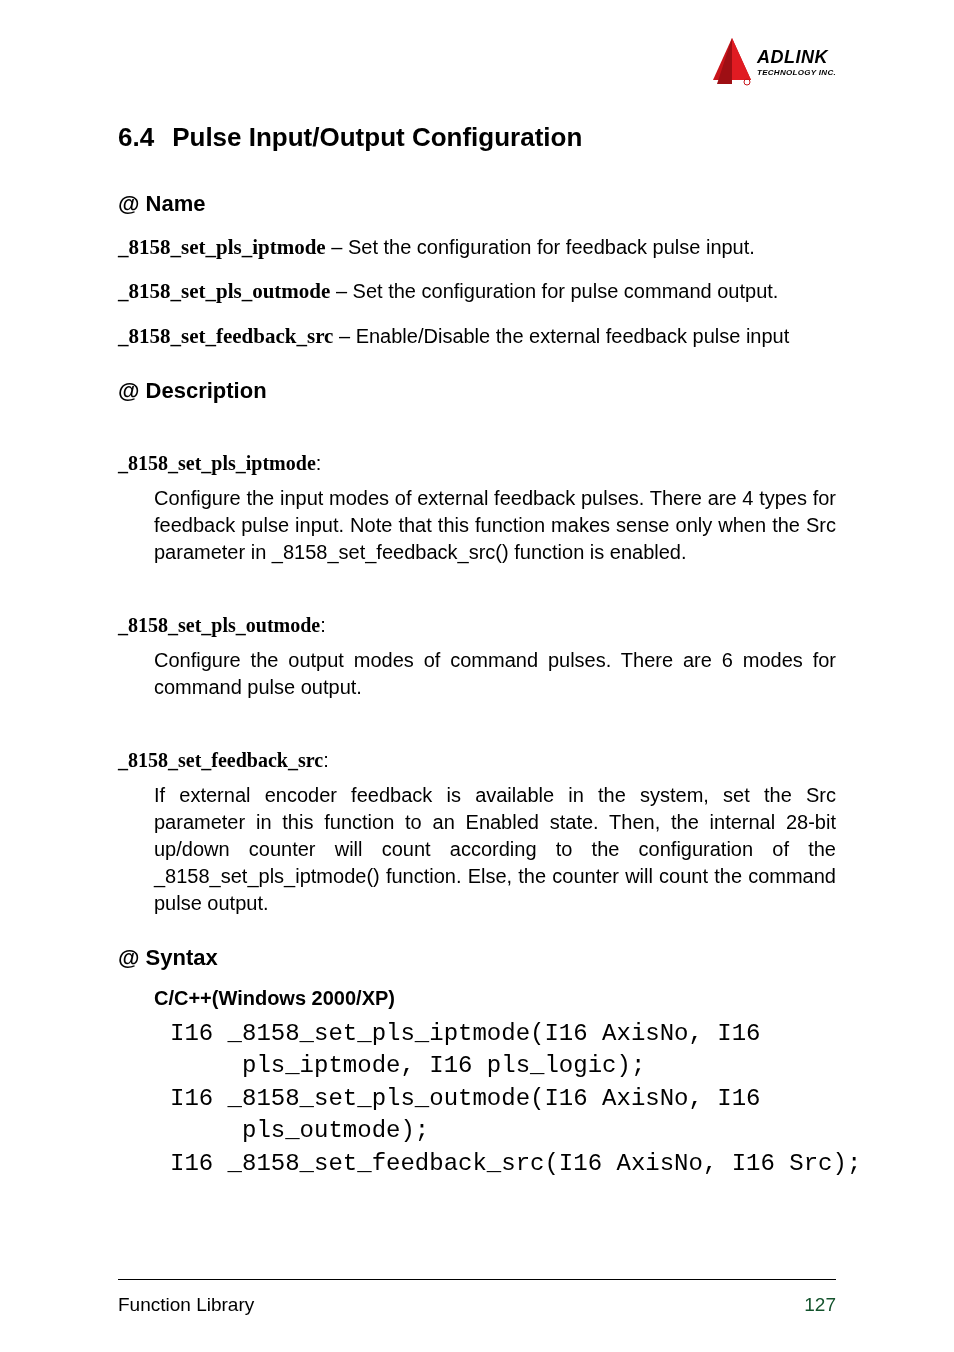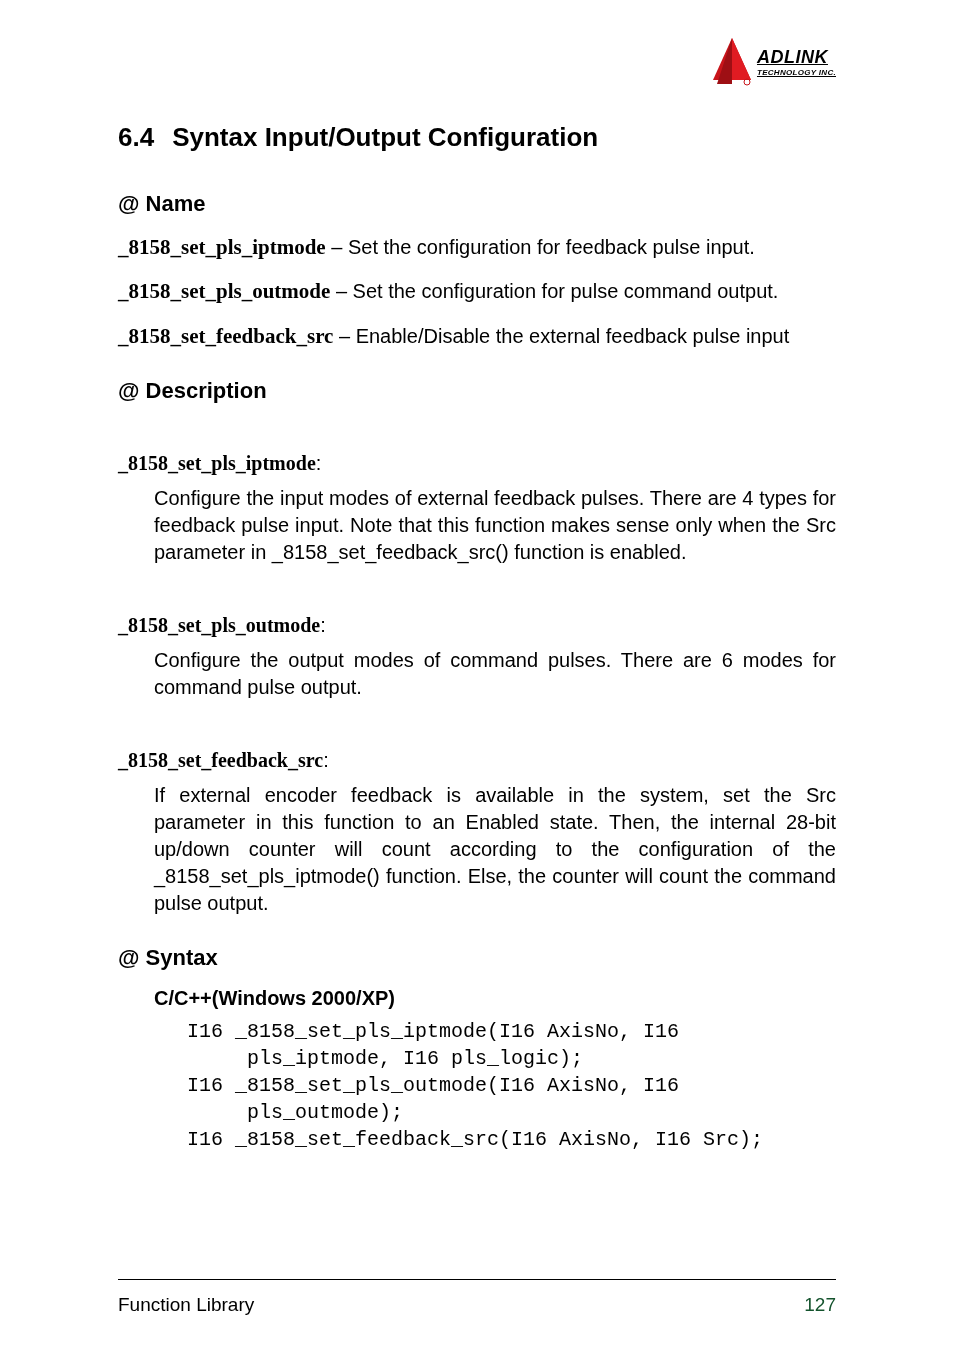--- a/index.html
+++ b/index.html
@@ -12,21 +12,20 @@
     position: relative;
     padding: 30px 118px 40px 118px;
   }
   .logo {
     position: absolute;
     top: 36px;
     right: 118px;
     display: flex;
     align-items: center;
     gap: 4px;
-    text-decoration: underline;
   }
   .section-title {
     font-size: 26px;
     font-weight: bold;
     margin-top: 92px;
     margin-bottom: 38px;
   }
   .section-number { margin-right: 18px; }
   .at-heading {
     font-size: 22px;
@@ -61,24 +60,24 @@
   }
   .syntax-section { margin-top: 28px; }
   .syntax-lang {
     font-size: 20px;
     font-weight: bold;
     margin-left: 36px;
     margin-bottom: 8px;
   }
   .code-block {
     font-family: "Courier New", Courier, monospace;
-    font-size: 20px;
+    font-size: 24px;
     line-height: 1.35;
     white-space: pre;
-    margin-left: 69px;
+    margin-left: 52px;
   }
   .footer {
     position: absolute;
     bottom: 36px;
     left: 118px;
     right: 118px;
   }
   .footer-line {
     border: none;
     border-top: 1px solid #000;
@@ -102,21 +101,21 @@
     <polygon points="21,2 40,44 21,44" fill="#e01b22"></polygon>
     <circle cx="36" cy="46" r="3" fill="none" stroke="#c8141a" stroke-width="1"></circle>
   </svg>
   <div>
     <div style="font-size:18px;font-weight:900;font-style:italic;color:#000;letter-spacing:0.5px;">ADLINK</div>
     <div style="font-size:8px;font-weight:700;font-style:italic;color:#000;letter-spacing:0.3px;">TECHNOLOGY INC.</div>
   </div>
 </div>
 
 <h2 class="section-title">
-  <span class="section-number">6.4</span><span>Syntax Input/Output Configuration</span>
+  <span class="section-number">6.4</span><span>Pulse Input/Output Configuration</span>
 </h2>
 
 <h3 class="at-heading">@ Name</h3>
 
 <div class="name-block">
   <p class="name-para"><span class="mono">_8158_set_pls_iptmode</span><span> – Set the configuration for feedback pulse input.</span></p>
   <p class="name-para"><span class="mono">_8158_set_pls_outmode</span><span> – Set the configuration for pulse command output.</span></p>
   <p class="name-para"><span class="mono">_8158_set_feedback_src</span><span> – Enable/Disable the external feedback pulse input</span></p>
 </div>
 

